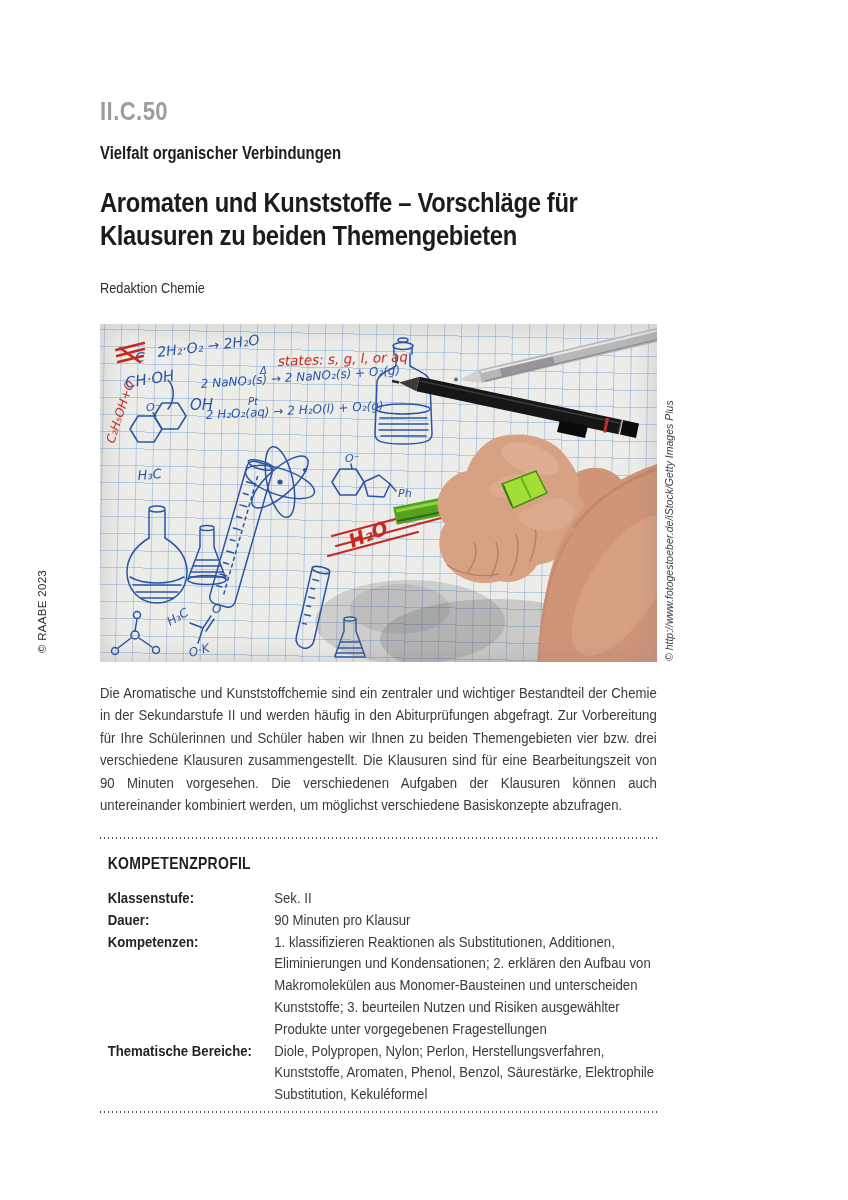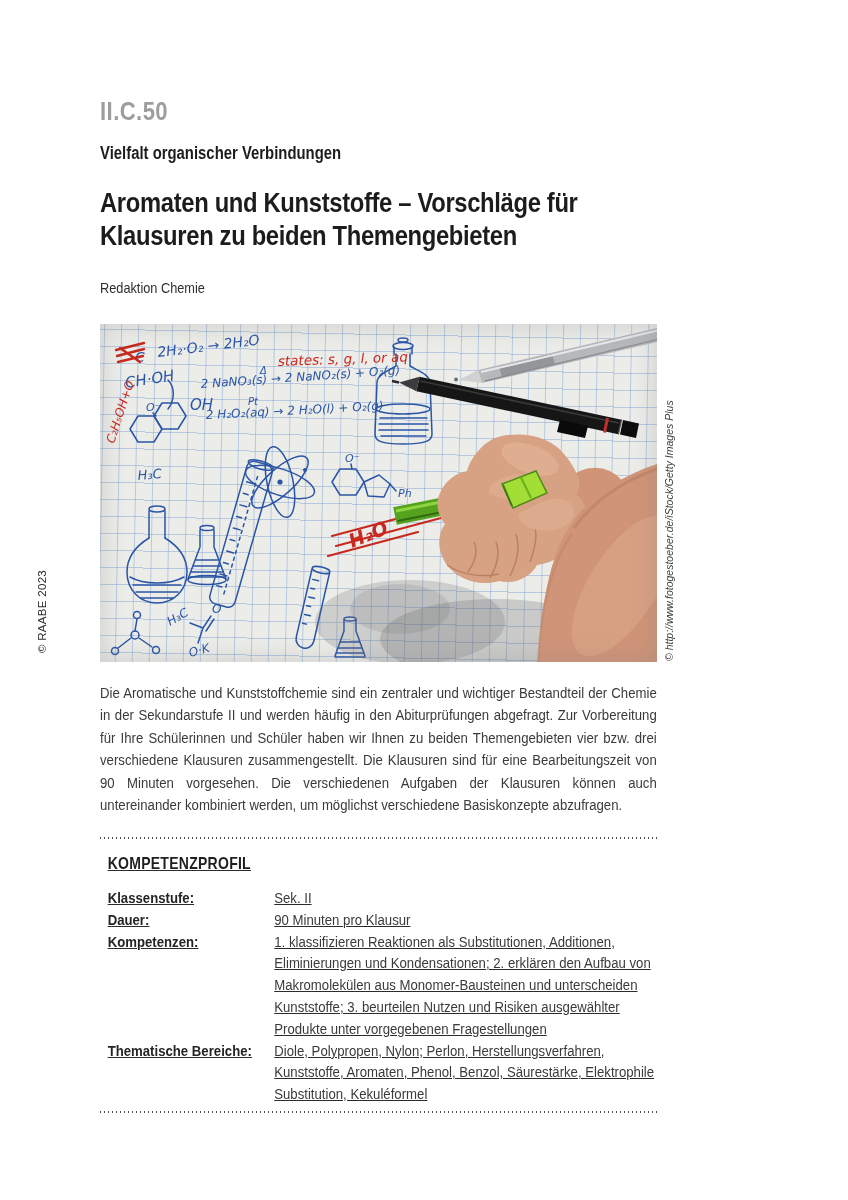--- a/index.html
+++ b/index.html
@@ -21,21 +21,21 @@
       background-image:
         repeating-linear-gradient(to right, rgba(125,160,212,.48) 0 1px, transparent 1px 17px),
         repeating-linear-gradient(to bottom, rgba(125,160,212,.48) 0 1px, transparent 1px 17px);}
   .photo::after{content:"";position:absolute;inset:0;box-shadow:inset 0 0 26px rgba(130,130,135,.32);pointer-events:none;}
   .photo-art{position:absolute;left:0;top:0;}
   .intro{position:absolute;left:100px;top:682px;width:655px;margin:0;font-size:15.5px;line-height:22.4px;
          color:#3a3a3a;text-align:justify;}
   .dotted{position:absolute;left:100px;width:557px;height:2px;
           background:repeating-linear-gradient(to right,#4a4a4a 0 1.5px,transparent 1.5px 4px);}
   .dotted.top{top:837px;} .dotted.bottom{top:1111px;}
-  .profile{position:absolute;left:100px;top:854px;width:655px;text-decoration:underline;}
+  .profile{position:absolute;left:100px;top:854px;width:655px;}
   .profile-heading{font-size:16.5px;font-weight:700;color:#1f1f1f;letter-spacing:.3px;
                    padding-left:9px;margin:0 0 14px 0;}
   .profile-grid{display:grid;grid-template-columns:196px 1fr;row-gap:0;padding-left:9px;
                 font-size:15.5px;line-height:21.8px;color:#333;}
   .plabel{font-weight:700;color:#242424;}
   .pvalue{color:#3a3a3a;}
   .bl{stroke:#2a55a5;stroke-width:1.5;fill:none;stroke-linecap:round;stroke-linejoin:round;}
   .rd{stroke:#c8281e;fill:none;stroke-linecap:round;}
   .ink{fill:#2a55a5;font-family:"DejaVu Sans",sans-serif;font-style:italic;}
   .redink{fill:#c8281e;font-family:"DejaVu Sans",sans-serif;font-style:italic;}

